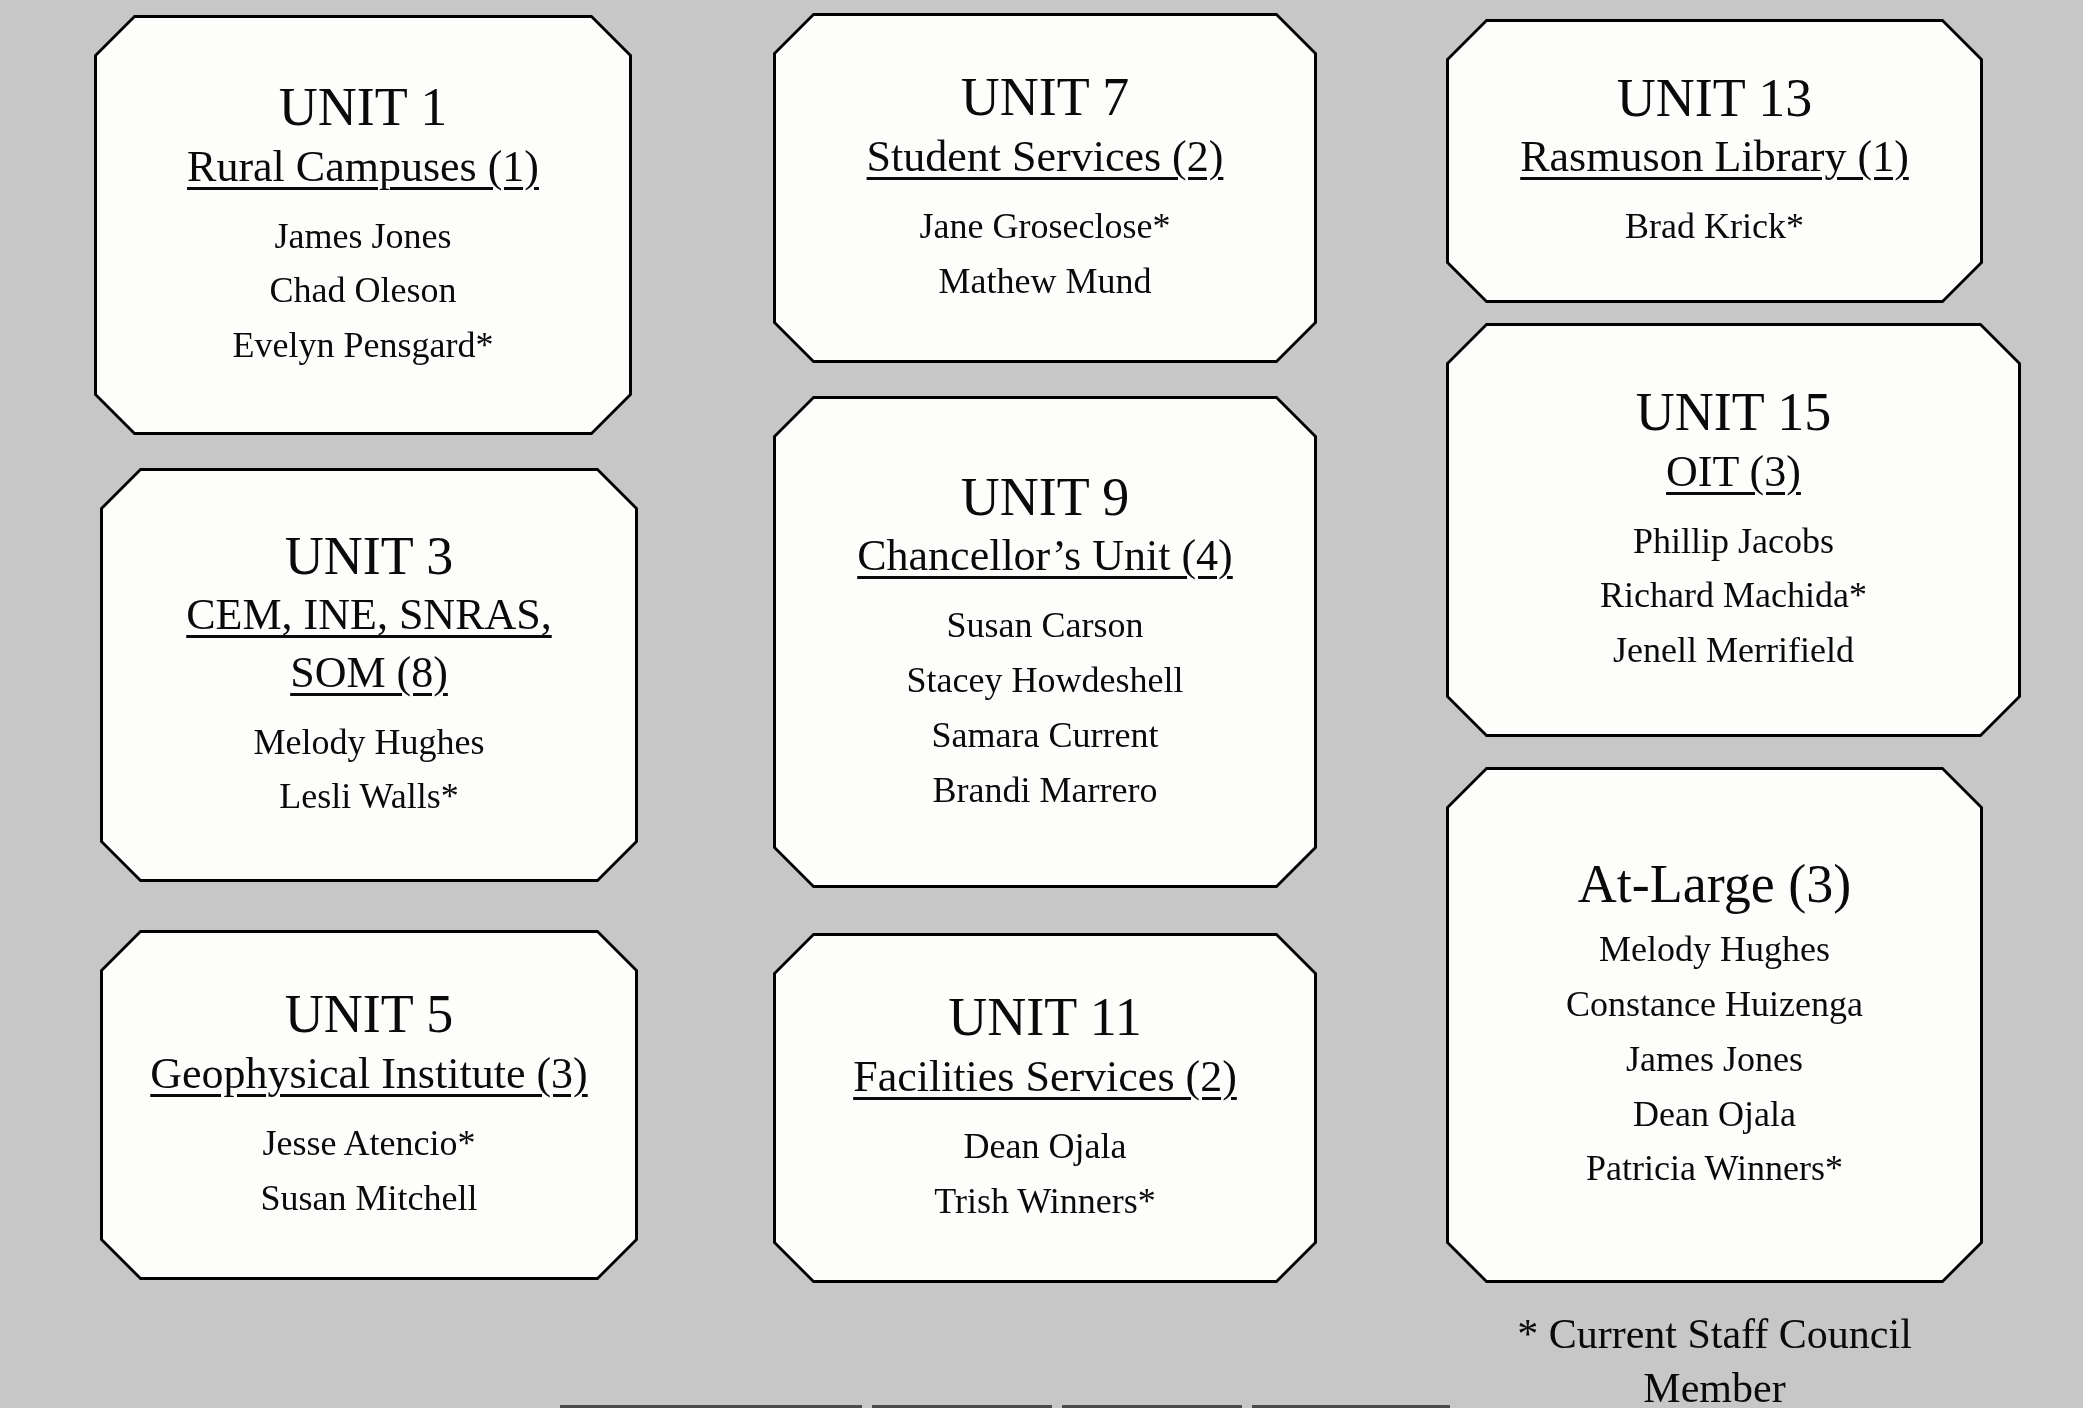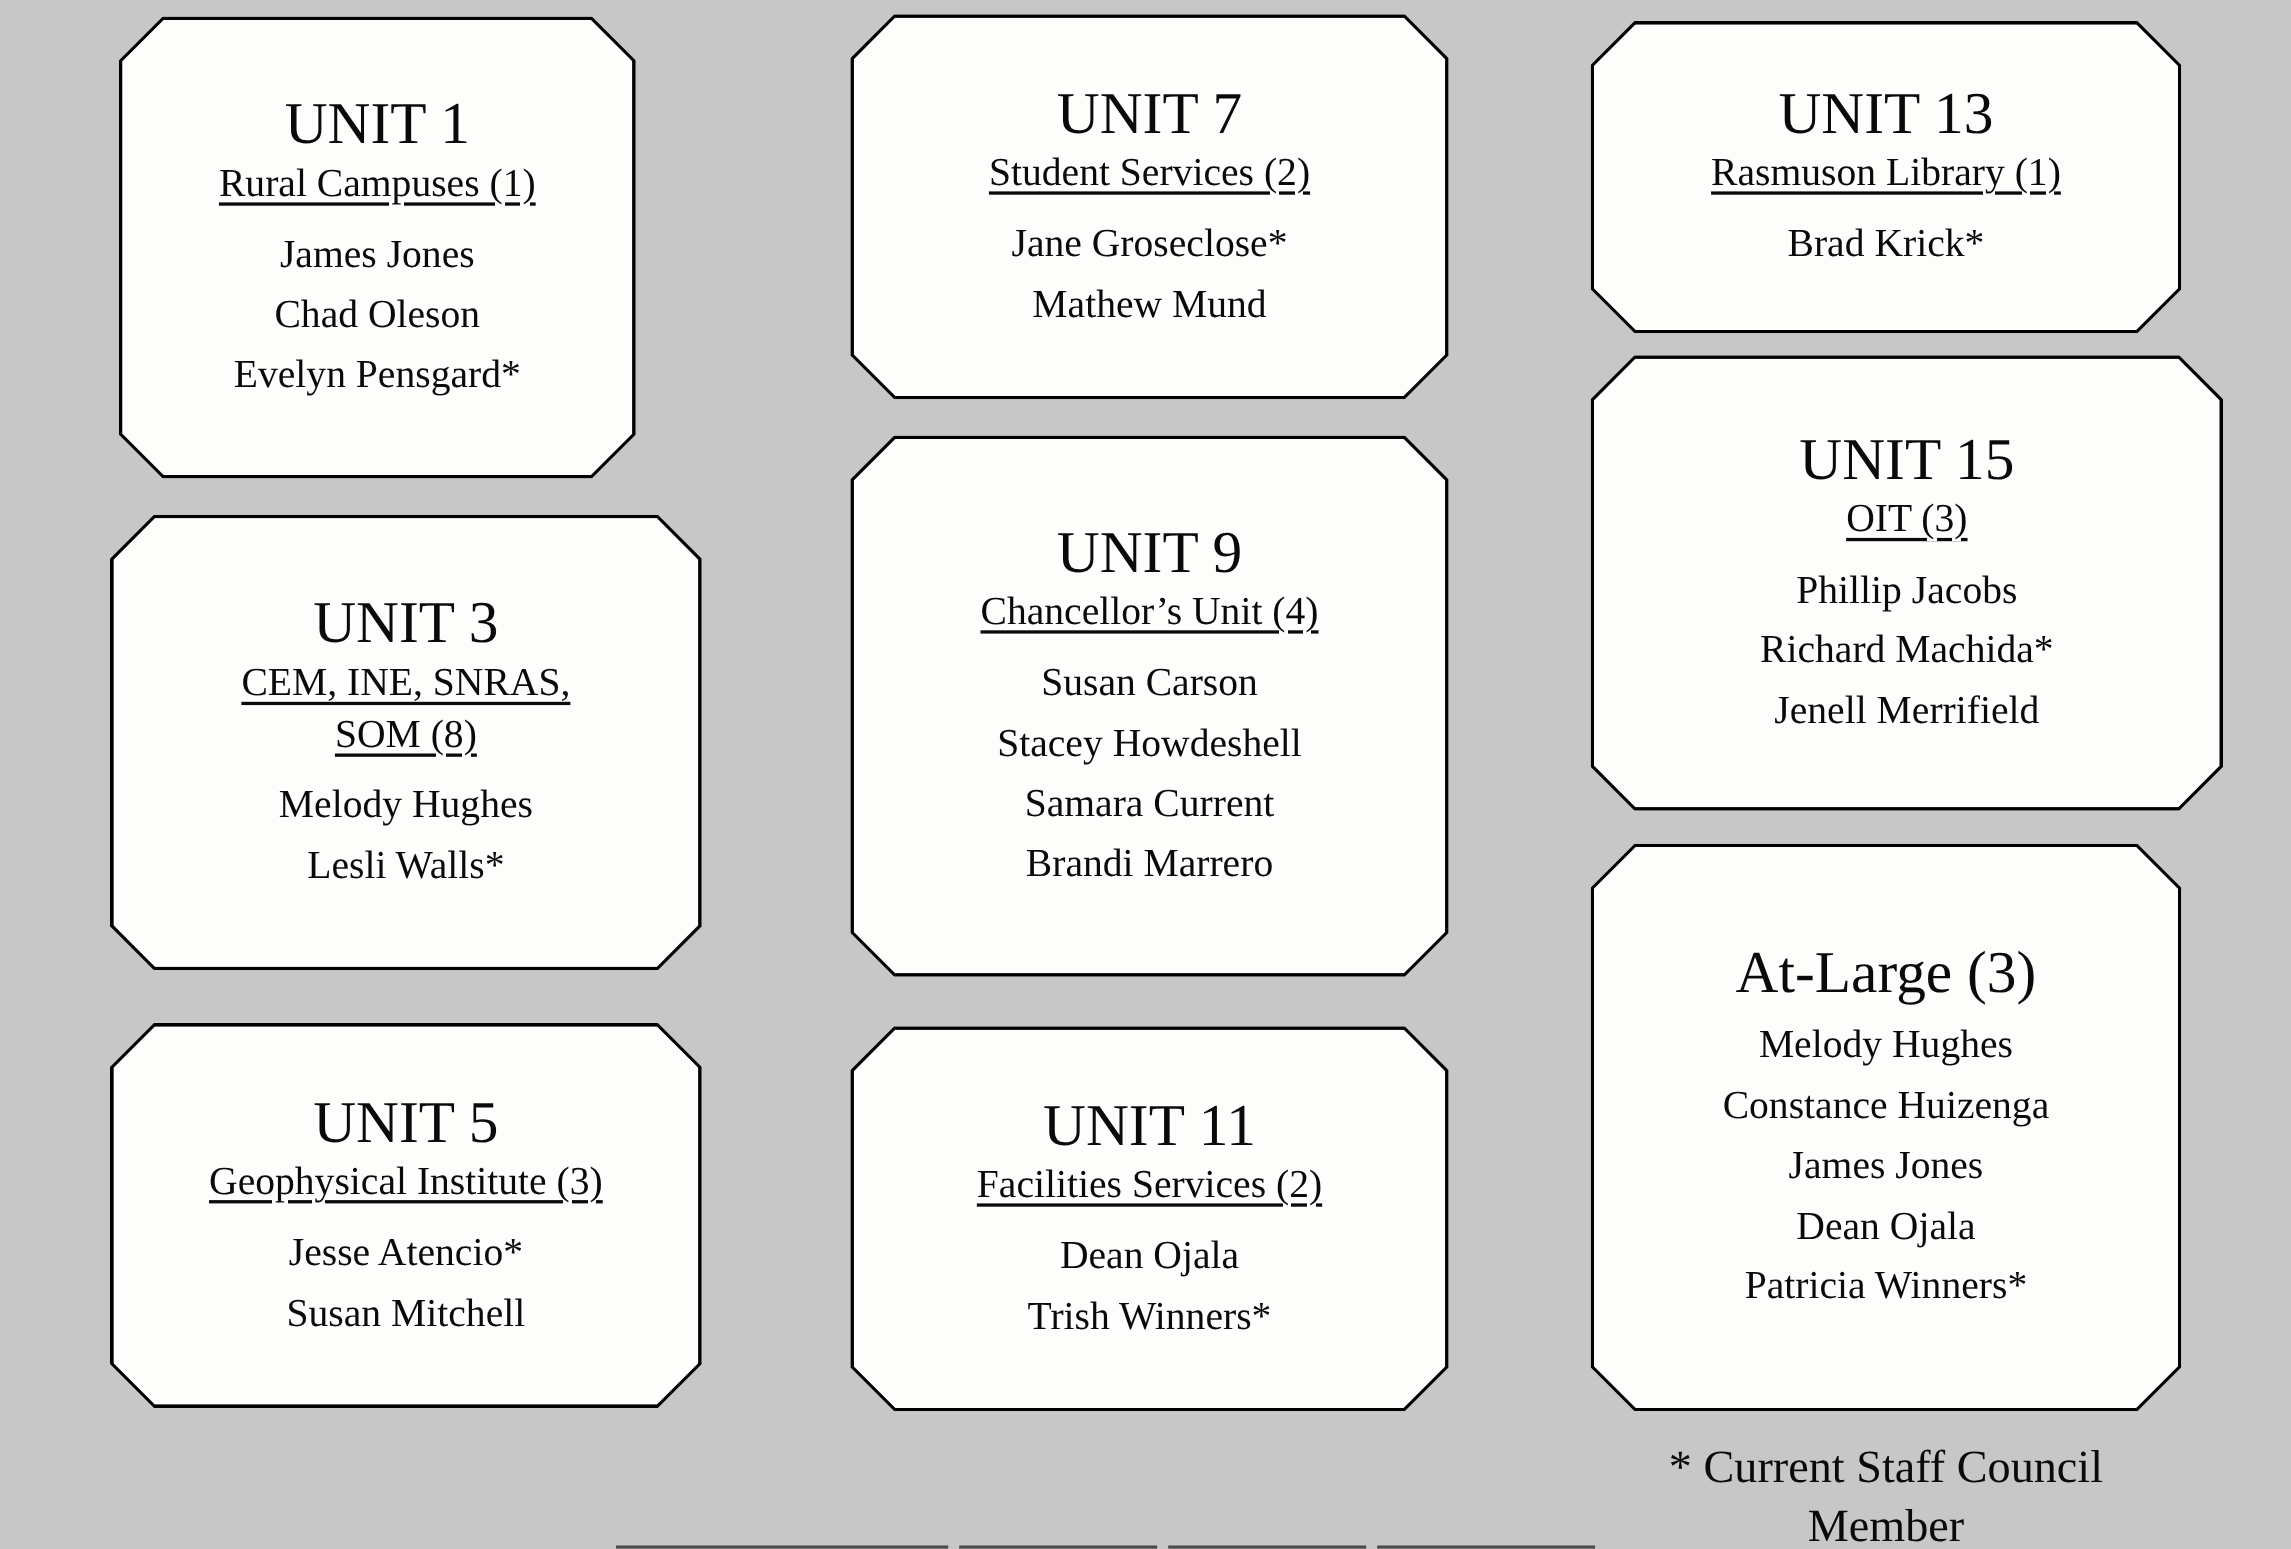--- a/index.html
+++ b/index.html
@@ -32,21 +32,21 @@
     text-align: center;
     padding: 0 20px;
     box-sizing: border-box;
   }
   .card-title {
     font-size: 54px;
     line-height: 1.12;
     white-space: nowrap;
   }
   .card-subtitle {
-    font-size: 36px;
+    font-size: 44px;
     line-height: 1.3;
   }
   .u {
     text-decoration: underline;
     text-decoration-thickness: 3px;
     text-underline-offset: 6px;
   }
   .members { margin-top: 14px; }
   .members.no-subtitle { margin-top: 8px; }
   .member {
@@ -61,21 +61,21 @@
     width: 537px;
     text-align: center;
     font-size: 42px;
     line-height: 1.28;
   }
   .cutoff-artifact { position: absolute; top: 1405px; height: 3px; background: #4a4a4a; }
 </style>
 </head>
 <body>
 
-<div class="card" style="left:108px; top:15px; width:470px; height:420px">
+<div class="card" style="left:94px; top:15px; width:538px; height:420px">
   <div class="card-inner">
     <div class="card-title">UNIT 1</div>
     <div class="card-subtitle"><span class="u">Rural Campuses (1)</span></div>
     <div class="members">
       <div class="member">James Jones</div>
       <div class="member">Chad Oleson</div>
       <div class="member">Evelyn Pensgard*</div>
     </div>
   </div>
 </div>

